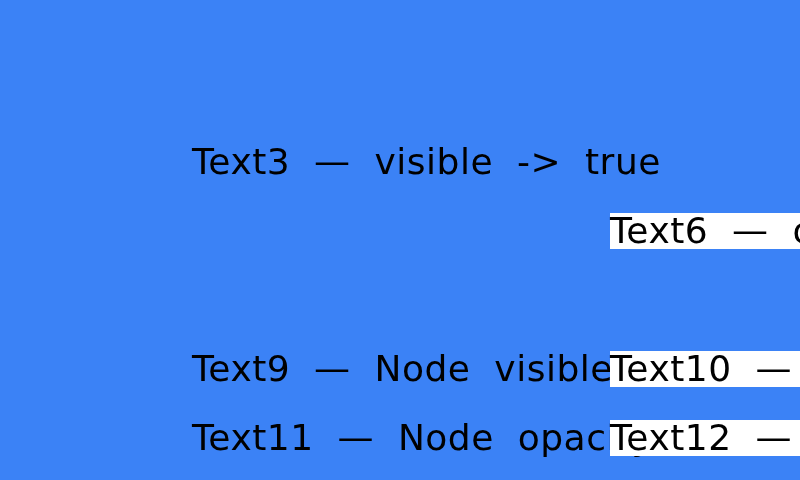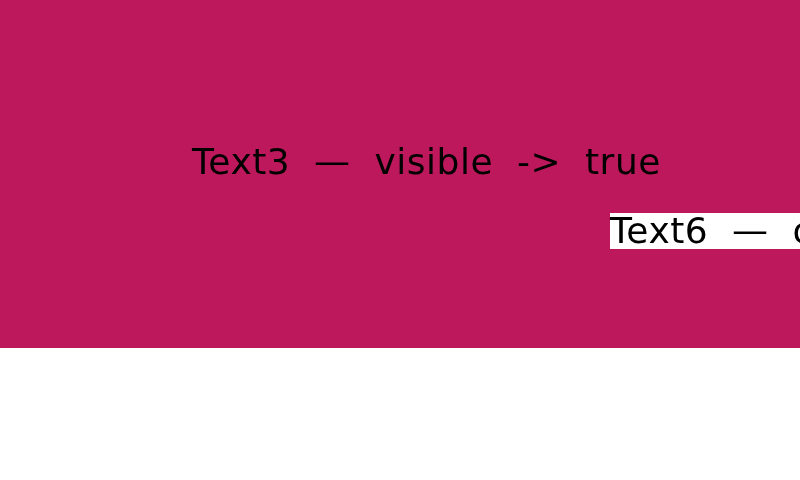--- a/index.html
+++ b/index.html
@@ -11,22 +11,22 @@
   body {
     width: 800px;
     height: 480px;
     overflow: hidden;
     font-family: "DejaVu Sans", sans-serif;
   }
 
   #canvas {
     position: relative;
     width: 800px;
-    height: 348px;
-    background: #be185d;
+    height: 480px;
+    background: #3b82f6;
     overflow: hidden;
   }
 
   
   .text-run {
     position: absolute;
     white-space: pre;
     color: #000000;
     font-family: "DejaVu Sans", sans-serif;
     font-size: 36px;

